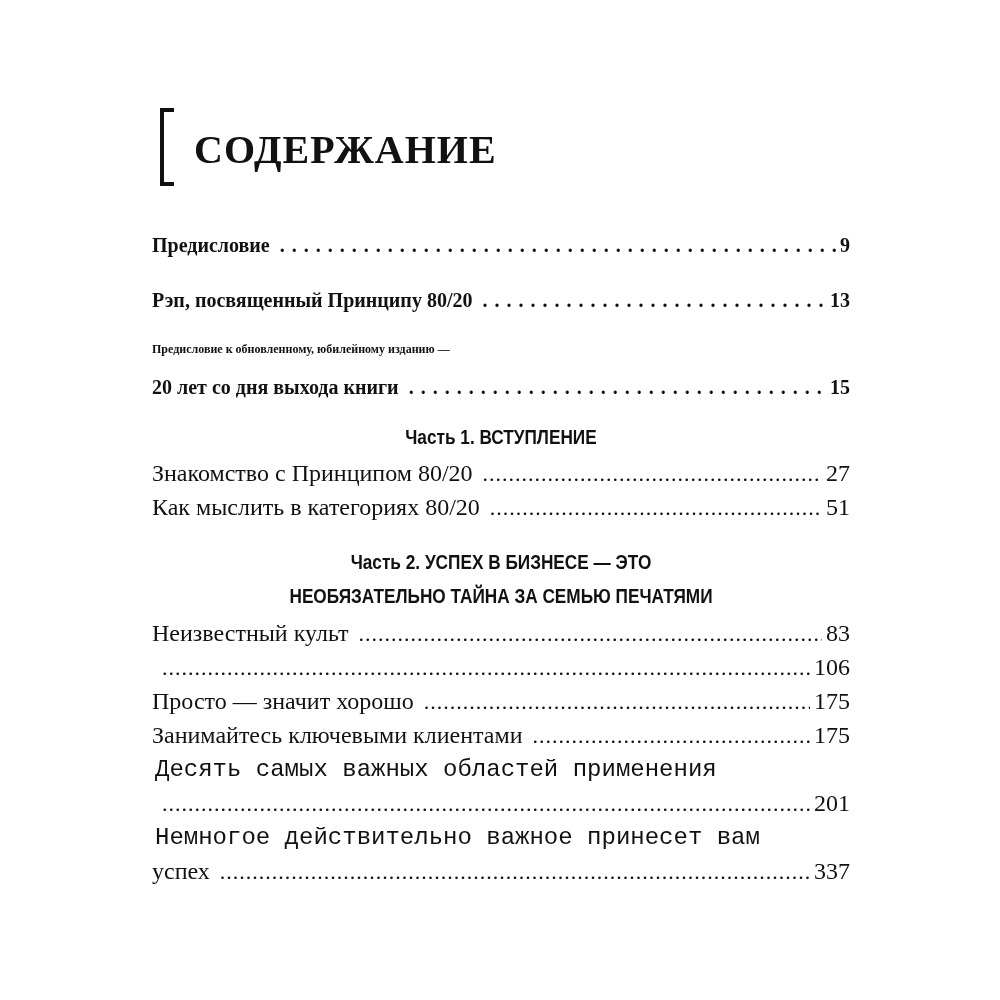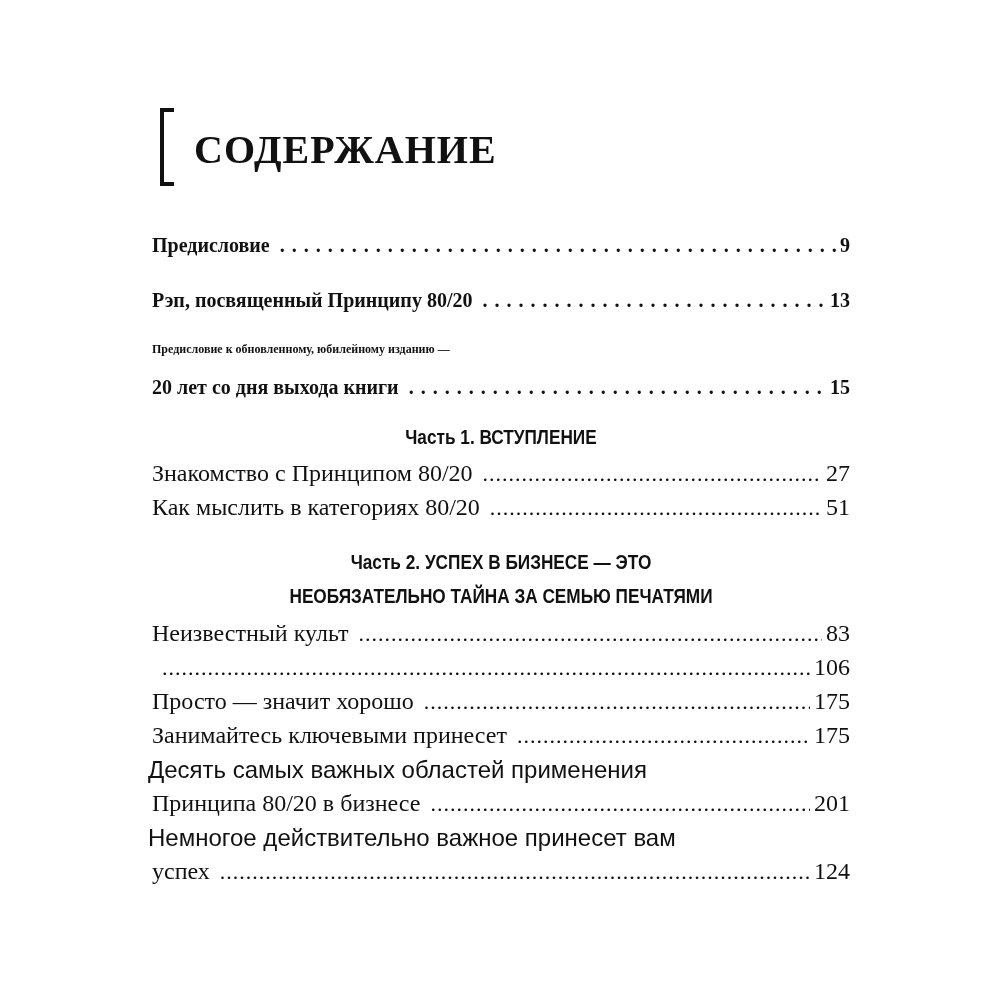--- a/index.html
+++ b/index.html
@@ -19,21 +19,21 @@
 
   .front { font-family: "Liberation Serif", serif; font-weight: bold; font-size: 20px; }
   .front .leader { letter-spacing: 7px; }
   .front-line { position: absolute; left: 152px; font-family: "Liberation Serif", serif; font-weight: bold; font-size: 12px; white-space: nowrap; }
 
   .part { position: absolute; left: 152px; width: 698px; text-align: center; font-family: "Liberation Sans", sans-serif;
           font-weight: bold; font-size: 21px; transform: scaleX(0.82); transform-origin: center; white-space: nowrap; }
 
   .chap { font-family: "Liberation Serif", serif; font-size: 24px; }
   .chap .leader { letter-spacing: 1px; font-size: 22px; }
-  .chap-line { position: absolute; left: 148px; font-family: Liberation Sans, sans-serif; font-size: 24px; white-space: nowrap; }
+  .chap-line { position: absolute; left: 155px; font-family: Liberation Mono, monospace; font-size: 24px; white-space: nowrap; }
 </style>
 </head>
 <body>
 
 <div class="page">
 
   <div class="title-wrap">
     <div class="bracket"></div>
     <div class="title">СОДЕРЖАНИЕ</div>
   </div>
@@ -81,32 +81,31 @@
   <div class="toc-row chap" style="top:654px;">
     <span class="leader">........................................................................................................................</span>
     <span class="page-num">106</span>
   </div>
   <div class="toc-row chap" style="top:688px;">
     <span class="label">Просто — значит хорошо</span>
     <span class="leader">........................................................................................................................</span>
     <span class="page-num">175</span>
   </div>
   <div class="toc-row chap" style="top:722px;">
-    <span class="label">Занимайтесь ключевыми принесет</span>
+    <span class="label">Занимайтесь ключевыми клиентами</span>
     <span class="leader">........................................................................................................................</span>
     <span class="page-num">175</span>
   </div>
 
   <div class="chap-line" style="top:756px;">Десять самых важных областей применения</div>
   <div class="toc-row chap" style="top:790px;">
-    <span class="label">Принципа 80/20 в бизнесе</span>
     <span class="leader">........................................................................................................................</span>
     <span class="page-num">201</span>
   </div>
 
   <div class="chap-line" style="top:824px;">Немногое действительно важное принесет вам</div>
   <div class="toc-row chap" style="top:858px;">
     <span class="label">успех</span>
     <span class="leader">........................................................................................................................</span>
-    <span class="page-num">124</span>
+    <span class="page-num">337</span>
   </div>
 
 </div>
 
 </body></html>

